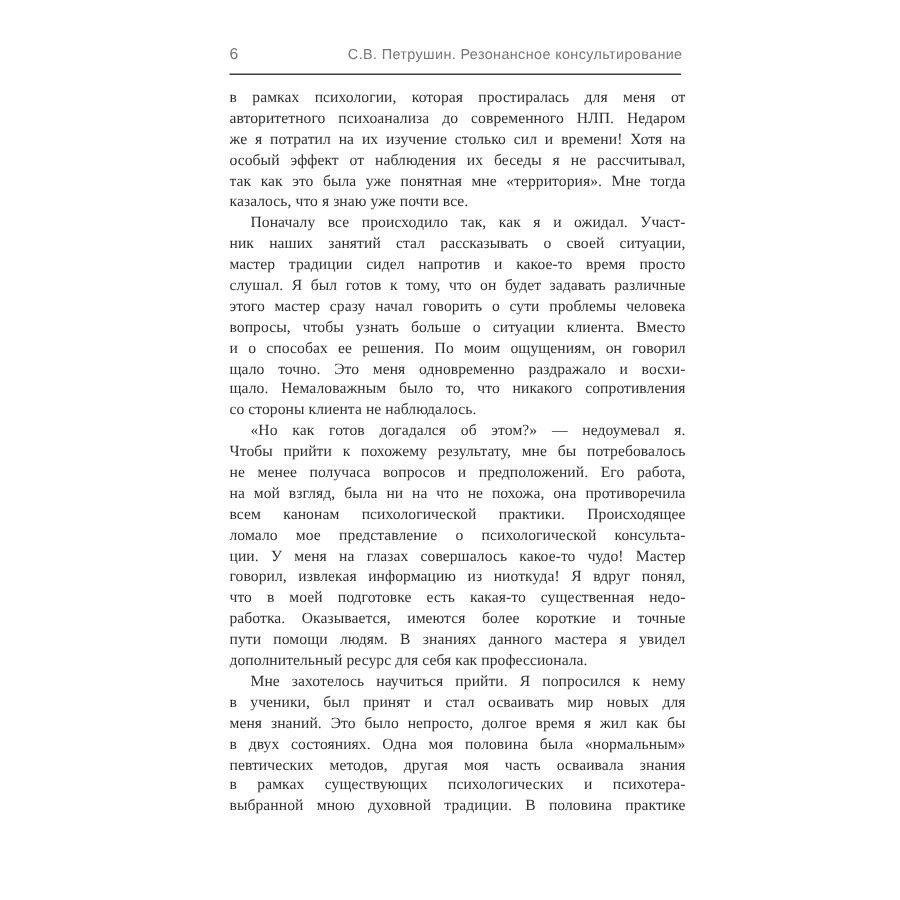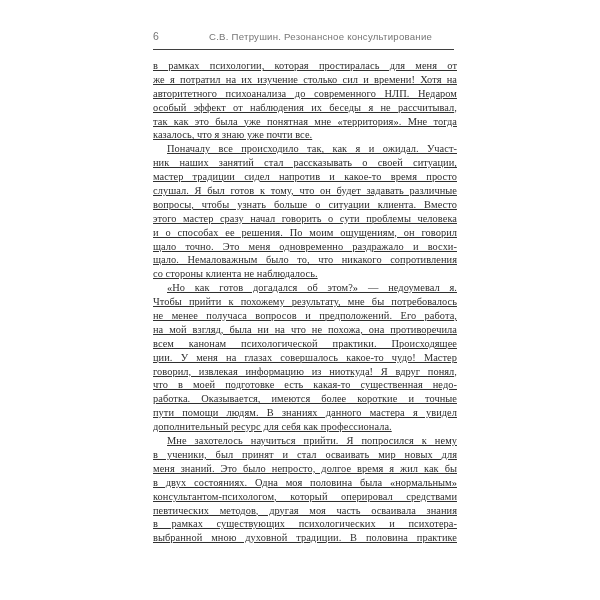--- a/index.html
+++ b/index.html
@@ -26,21 +26,21 @@
     color: #757575;
   }
   .page-number {
     width: 56px;
     font-size: 10.5px;
     letter-spacing: 0.2px;
     text-align: left;
   }
   .running-title {
     flex: 1;
-    text-align: left;
+    text-align: right;
     font-size: 9.6px;
     letter-spacing: 0.25px;
     white-space: nowrap;
   }
   .header-rule {
     position: absolute;
     left: 153px;
     top: 49px;
     width: 301px;
     height: 1.4px;
@@ -48,21 +48,20 @@
   }
   .text-block {
     position: absolute;
     left: 153px;
     top: 59px;
     width: 304px;
     font-size: 10.4px;
     line-height: 13.9px;
     color: #2f2f2f;
     letter-spacing: 0.05px;
-    text-decoration: underline;
   }
   .text-line {
     text-align: justify;
     text-align-last: justify;
     white-space: normal;
     overflow: hidden;
     height: 13.9px;
   }
   .text-line.no-justify {
     text-align-last: left;
@@ -78,49 +77,49 @@
 
   <div class="running-header">
     <div class="page-number">6</div>
     <div class="running-title">С.В. Петрушин. Резонансное консультирование</div>
   </div>
 
   <div class="header-rule"></div>
 
   <div class="text-block">
       <div class="text-line">в рамках психологии, которая простиралась для меня от</div>
+      <div class="text-line">авторитетного психоанализа до современного НЛП. Недаром</div>
       <div class="text-line">же я потратил на их изучение столько сил и времени! Хотя на</div>
-      <div class="text-line">авторитетного психоанализа до современного НЛП. Недаром</div>
       <div class="text-line">особый эффект от наблюдения их беседы я не рассчитывал,</div>
       <div class="text-line">так как это была уже понятная мне «территория». Мне тогда</div>
       <div class="text-line no-justify">казалось, что я знаю уже почти все.</div>
       <div class="text-line indent">Поначалу все происходило так, как я и ожидал. Участ-</div>
       <div class="text-line">ник наших занятий стал рассказывать о своей ситуации,</div>
       <div class="text-line">мастер традиции сидел напротив и какое-то время просто</div>
       <div class="text-line">слушал. Я был готов к тому, что он будет задавать различные</div>
+      <div class="text-line">этого мастер сразу начал говорить о сути проблемы человека</div>
       <div class="text-line">вопросы, чтобы узнать больше о ситуации клиента. Вместо</div>
-      <div class="text-line">этого мастер сразу начал говорить о сути проблемы человека</div>
       <div class="text-line">и о способах ее решения. По моим ощущениям, он говорил</div>
       <div class="text-line">щало точно. Это меня одновременно раздражало и восхи-</div>
       <div class="text-line">щало. Немаловажным было то, что никакого сопротивления</div>
       <div class="text-line no-justify">со стороны клиента не наблюдалось.</div>
       <div class="text-line indent">«Но как готов догадался об этом?» — недоумевал я.</div>
       <div class="text-line">Чтобы прийти к похожему результату, мне бы потребовалось</div>
       <div class="text-line">не менее получаса вопросов и предположений. Его работа,</div>
       <div class="text-line">на мой взгляд, была ни на что не похожа, она противоречила</div>
       <div class="text-line">всем канонам психологической практики. Происходящее</div>
+      <div class="text-line">ломало мое представление о психологической консульта-</div>
       <div class="text-line">ции. У меня на глазах совершалось какое-то чудо! Мастер</div>
       <div class="text-line">говорил, извлекая информацию из ниоткуда! Я вдруг понял,</div>
       <div class="text-line">что в моей подготовке есть какая-то существенная недо-</div>
       <div class="text-line">работка. Оказывается, имеются более короткие и точные</div>
       <div class="text-line">пути помощи людям. В знаниях данного мастера я увидел</div>
       <div class="text-line no-justify">дополнительный ресурс для себя как профессионала.</div>
       <div class="text-line indent">Мне захотелось научиться прийти. Я попросился к нему</div>
       <div class="text-line">в ученики, был принят и стал осваивать мир новых для</div>
       <div class="text-line">меня знаний. Это было непросто, долгое время я жил как бы</div>
       <div class="text-line">в двух состояниях. Одна моя половина была «нормальным»</div>
-      <div class="text-line">консультантом-психологом, который оперировал средствами</div>
       <div class="text-line">певтических методов, другая моя часть осваивала знания</div>
       <div class="text-line">в рамках существующих психологических и психотера-</div>
       <div class="text-line">выбранной мною духовной традиции. В половина практике</div>
     </div>
 
 </div>
 
 </body></html>

